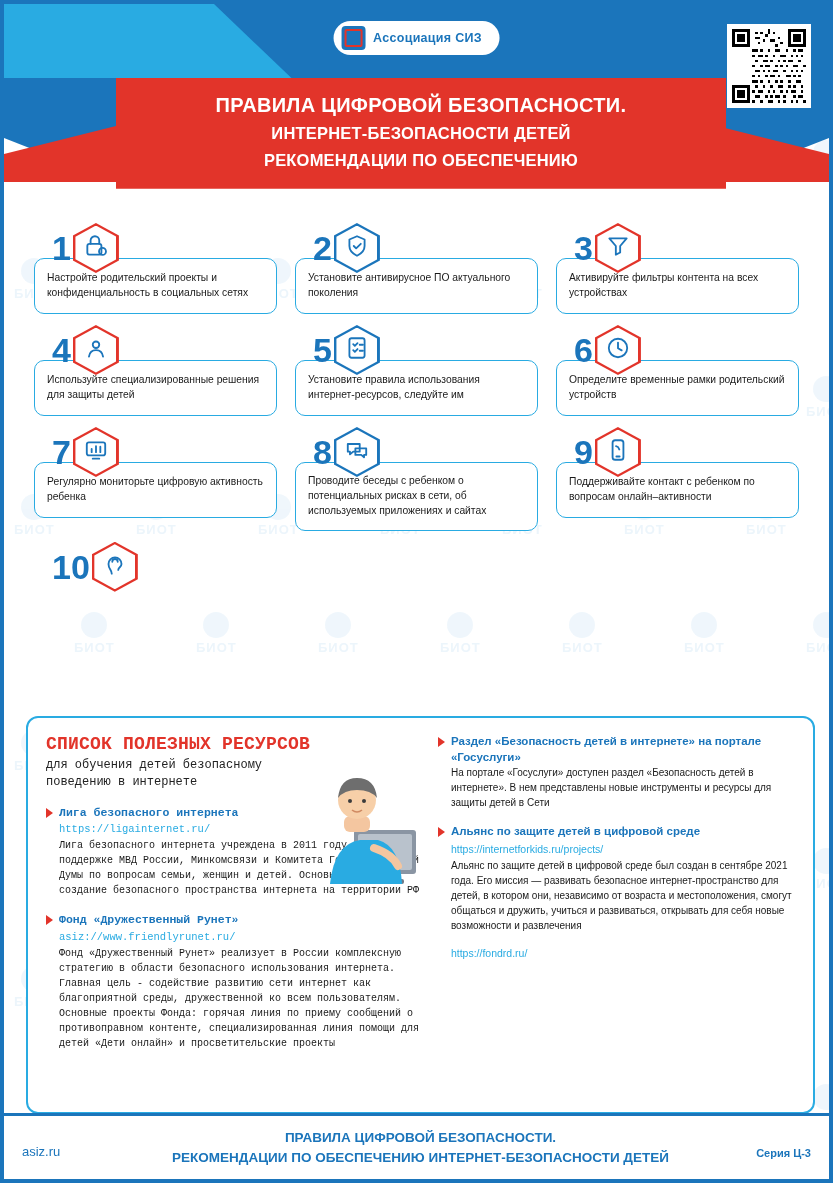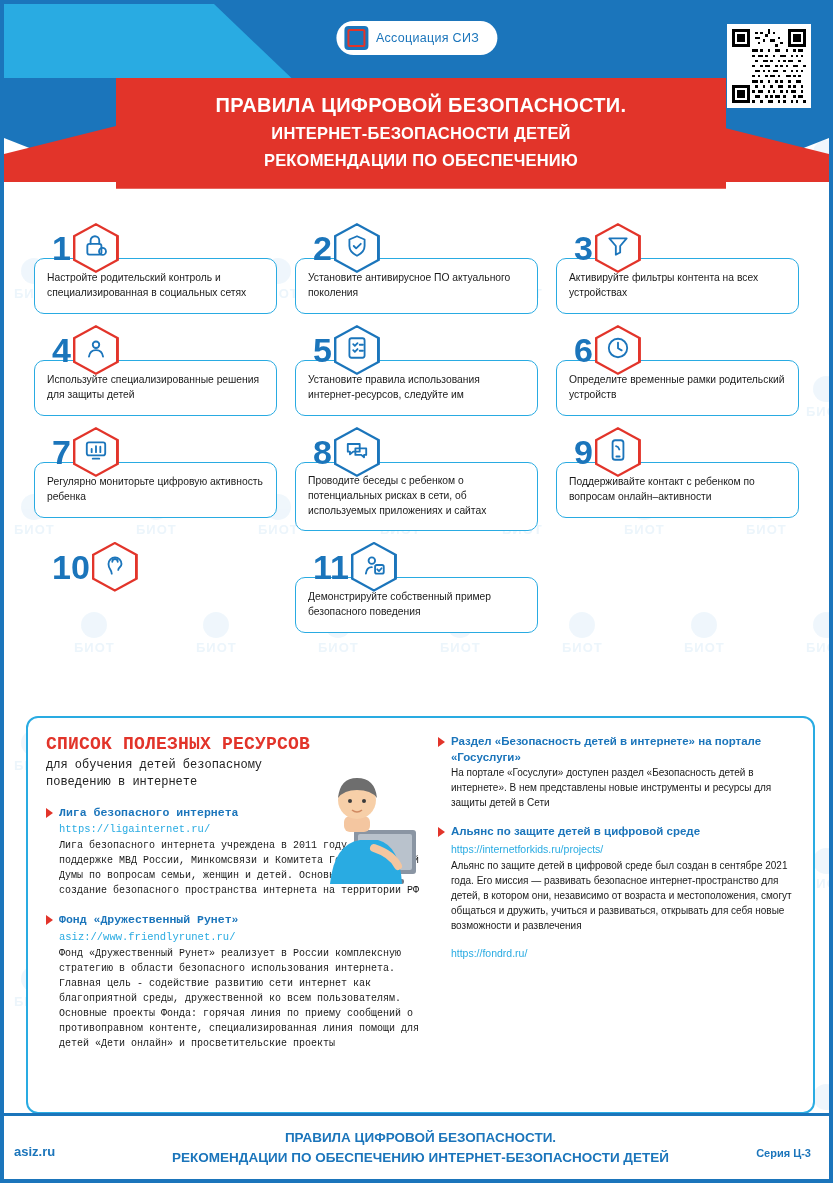--- a/index.html
+++ b/index.html
@@ -55,21 +55,21 @@
     z-index: 5;
   }
   .logo-mark {
     width: 24px; height: 24px; border-radius: 4px;
     background: #1b75bb; position: relative;
   }
   .logo-mark:after {
     content: ""; position: absolute; left: 3px; top: 3px; right: 3px; bottom: 3px;
     border: 2px solid #e2342a; border-radius: 2px;
   }
-  .logo-text { color: #1b75bb; font-weight: normal; font-size: 12.5px; letter-spacing: .3px; }
+  .logo-text { color: #1b75bb; font-weight: bold; font-size: 12.5px; letter-spacing: .3px; }
 
   .qr {
     position: absolute; right: 18px; top: 20px; width: 84px; height: 84px;
     background: #ffffff; padding: 5px; z-index: 6;
   }
   .qr-inner { width: 100%; height: 100%; }
 
   .title-block {
     position: absolute; left: 112px; top: 74px; width: 610px;
     background: #e2342a;
@@ -172,21 +172,21 @@
 
   
   .footer {
     position: absolute; left: 0; bottom: 0; width: 833px; height: 66px;
     background: #ffffff; border-top: 3px solid #1b75bb;
     display: flex; align-items: center; justify-content: center;
     z-index: 4;
   }
   .footer-text { text-align: center; }
   .footer-text div { color: #1b75bb; font-weight: bold; font-size: 13.5px; line-height: 1.45; }
-  .footer-left { position: absolute; left: 10px; bottom: 20px; color: #1b75bb; font-weight: bold; font-size: 13px; }
+  .footer-left { position: absolute; left: 18px; bottom: 20px; color: #1b75bb; font-weight: normal; font-size: 13px; }
   .footer-right { position: absolute; right: 26px; bottom: 20px; color: #1b75bb; font-weight: bold; font-size: 11px; }
 </style>
 </head>
 <body>
 
 <div class="page">
 
   <div class="watermarks" id="wm-layer">
       <div class="wm" style="left:10px;top:18px;"><span class="wmlogo"></span>БИОТ</div>
       <div class="wm" style="left:132px;top:18px;"><span class="wmlogo"></span>БИОТ</div>
@@ -406,21 +406,21 @@
             <span class="hexbg"></span>      
             <span class="hexin"></span>      
             <span class="tip-icon"><svg width="26" height="26" viewBox="0 0 24 24" fill="none" stroke="#1b75bb" stroke-width="1.7" stroke-linecap="round" stroke-linejoin="round">
                 <rect x="4" y="10" width="13" height="10" rx="2"></rect>
                 <path d="M7 10V7a4 4 0 0 1 8 0v3"></path>
                 <circle cx="18" cy="17" r="3.2"></circle>
               </svg></span>    
           </span>  
         </div>  
         <div class="tip-box">    
-          <span>Настройте  родительский контроль и специализированная в социальных сетях</span>  
+          <span>Настройте  родительский проекты и конфиденциальность в социальных сетях</span>  
         </div>
       </div>
       <div class="tip">  
         <div class="tip-head">    
           <span class="tip-num">2</span>    
           <span class="tip-hex blue">      
             <span class="hexbg"></span>      
             <span class="hexin"></span>      
             <span class="tip-icon"><svg width="26" height="26" viewBox="0 0 24 24" fill="none" stroke="#1b75bb" stroke-width="1.7" stroke-linecap="round" stroke-linejoin="round">
                 <path d="M12 3l7 3v6c0 4-3 7-7 9-4-2-7-5-7-9V6z"></path>
@@ -552,38 +552,20 @@
           <span class="tip-num">10</span>    
           <span class="tip-hex ">      
             <span class="hexbg"></span>      
             <span class="hexin"></span>      
             <span class="tip-icon"><svg width="26" height="26" viewBox="0 0 24 24" fill="none" stroke="#1b75bb" stroke-width="1.7" stroke-linecap="round" stroke-linejoin="round">
                 <path d="M9 20c0-4-3-4-3-9a6 6 0 0 1 12 0c0 3-3 3-3 5.5"></path>
                 <path d="M9.5 9a2.5 2.5 0 0 1 5 0"></path>
               </svg></span>    
           </span>  
         </div>  
-      </div>
-      <div class="tip">  
-        <div class="tip-head">    
-          <span class="tip-num">11</span>    
-          <span class="tip-hex blue">      
-            <span class="hexbg"></span>      
-            <span class="hexin"></span>      
-            <span class="tip-icon"><svg width="26" height="26" viewBox="0 0 24 24" fill="none" stroke="#1b75bb" stroke-width="1.7" stroke-linecap="round" stroke-linejoin="round">
-                <circle cx="10" cy="8" r="3"></circle>
-                <path d="M4.5 20c.5-4 3-6 5.5-6"></path>
-                <rect x="13" y="12" width="8" height="8" rx="1.6"></rect>
-                <path d="M15 16l1.6 1.6L19 15"></path>
-              </svg></span>    
-          </span>  
-        </div>  
-        <div class="tip-box">    
-          <span>Демонстрируйте  собственный пример безопасного поведения</span>  
-        </div>
       </div>
     </div>
 
   <div class="resources">
     <div class="res-left">
       <div class="res-title">СПИСОК ПОЛЕЗНЫХ РЕСУРСОВ</div>
       <div class="res-sub">для обучения детей безопасному поведению в интернете</div>
 
       <div class="illus">
         <svg viewBox="0 0 112 130">

